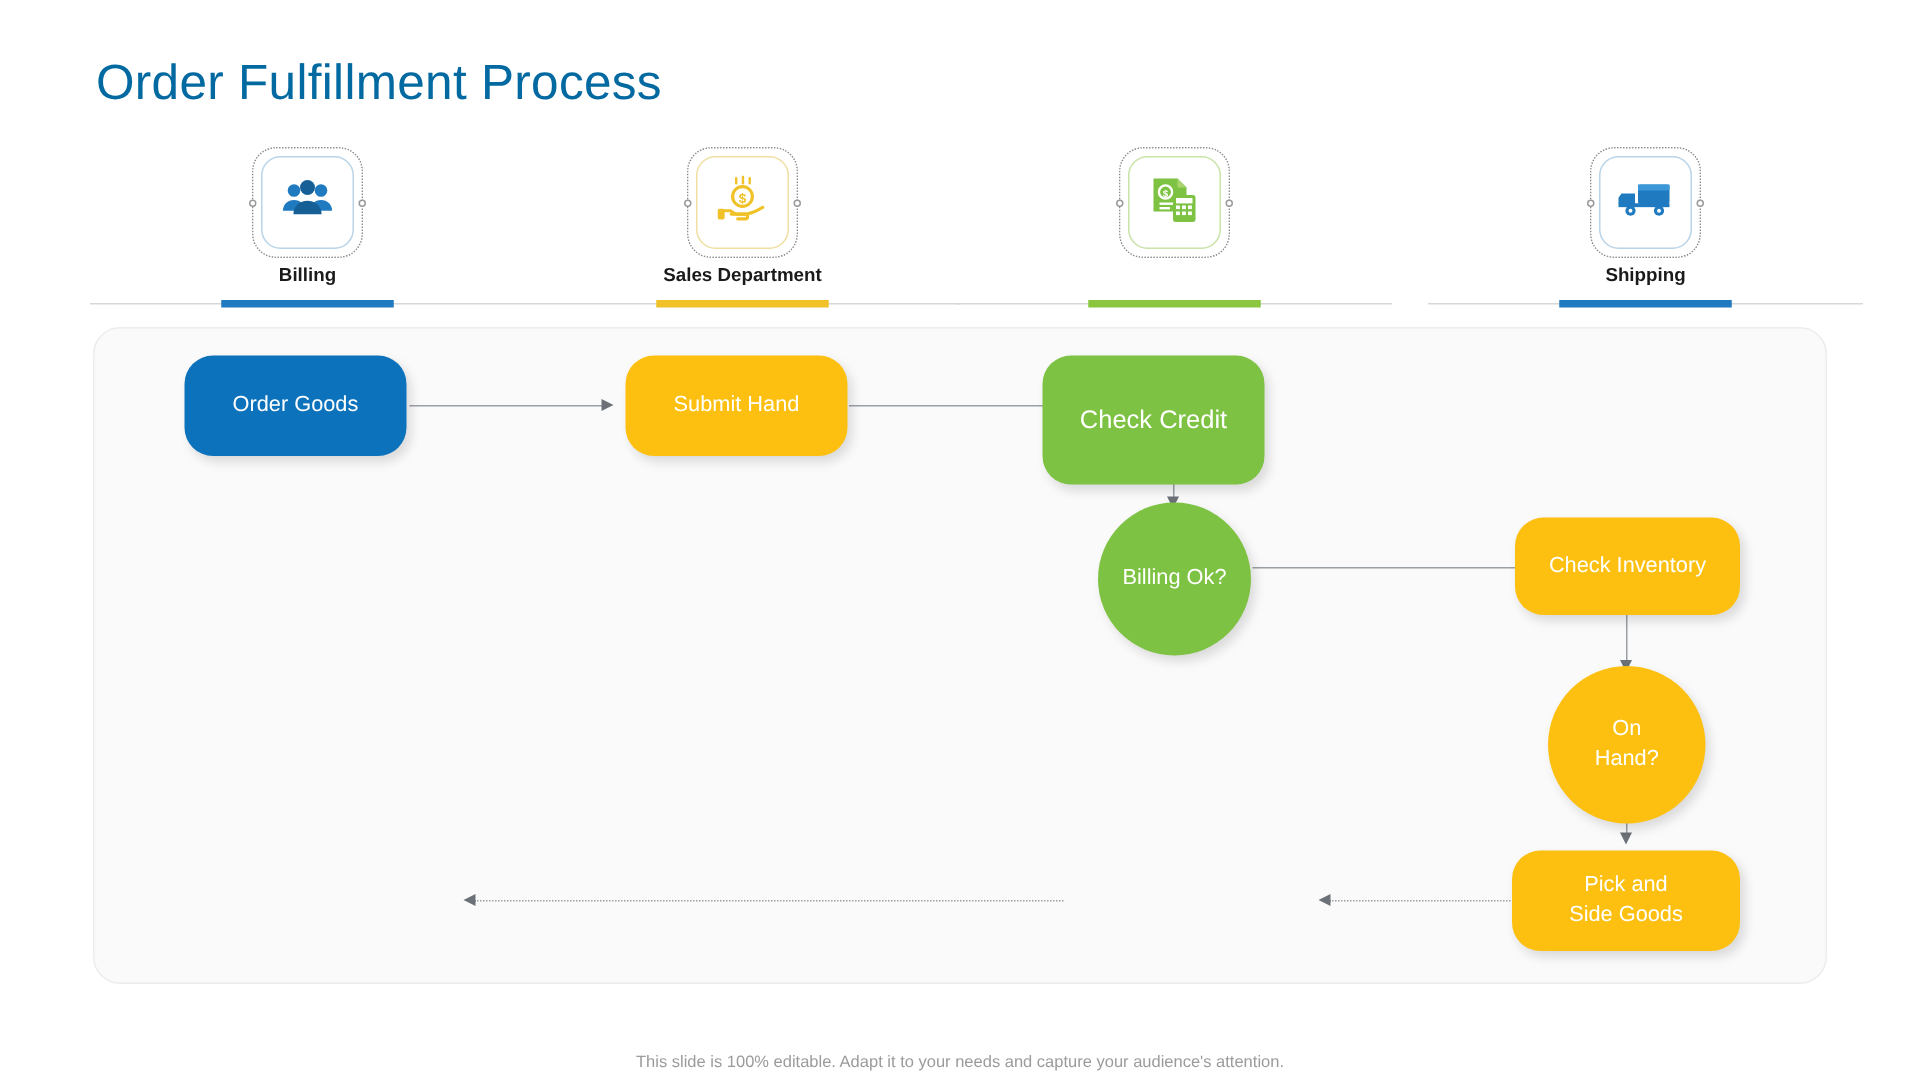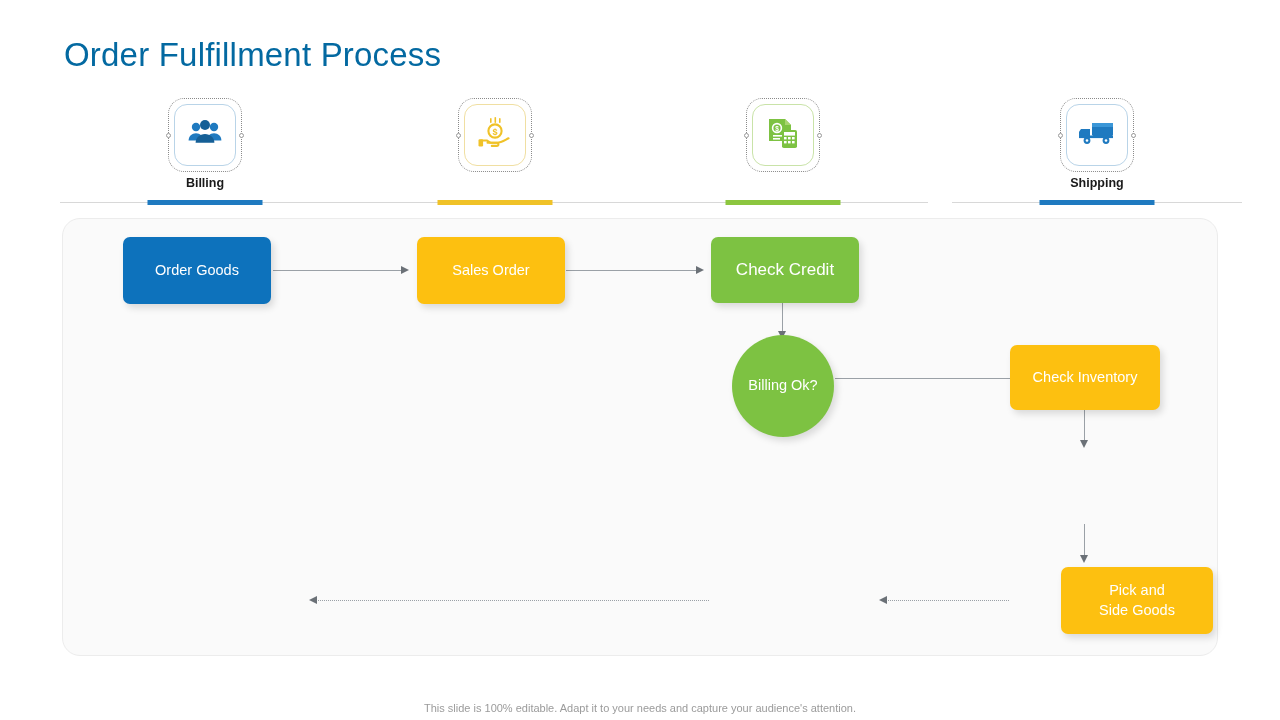--- a/index.html
+++ b/index.html
@@ -137,21 +137,21 @@
     align-items: center;
     justify-content: center;
     text-align: center;
     color: #ffffff;
     font-size: 14.5px;
     line-height: 1.33;
     box-shadow: 3px 4px 7px rgba(0,0,0,0.13);
     box-sizing: border-box;
     padding: 2px 6px;
   }
-  .node.rect { border-radius: 7px; }
+  .node.rect { border-radius: 19px; }
   .node.circle { border-radius: 50%; }
   .node.blue   { background: #0d72bc; }
   .node.amber  { background: #fdc010; }
   .node.green  { background: #7dc242; }
   .node.big    { font-size: 17px; }
 
   
   .conn {
     position: absolute;
   }
@@ -239,20 +239,21 @@
             <rect x="22" y="1" width="1.6" height="5" rx="0.8" fill="#f0c228"></rect>
             <circle cx="18" cy="14" r="6.6" fill="none" stroke="#f0c228" stroke-width="2.1"></circle>
             <text x="18" y="18" font-size="9" font-weight="bold" fill="#f0c228" text-anchor="middle" font-family="'Liberation Sans',sans-serif">$</text>
             <path d="M4 23.5h6l3.4 2.2h6.4a1.6 1.6 0 0 1 0 3.2h-5" fill="none" stroke="#f0c228" stroke-width="2.1" stroke-linecap="round"></path>
             <path d="M10.5 25.7h9c5 0 8-2.4 12-4.4" fill="none" stroke="#f0c228" stroke-width="2.1" stroke-linecap="round"></path>
             <rect x="1.5" y="22.2" width="4.6" height="7.2" rx="1.2" fill="#f0c228"></rect>
           </svg>
         </span>
       </div>
     </div>
+    <div class="lane-label">Sales Department</div>
     <div class="lane-rule"></div>
     <div class="lane-bar" style="background:#f0c228;"></div>
   </div>
 
   <div class="lane" style="left:578px;">
     <div class="lane-icon-wrap">
       <div class="lane-sel"></div>
       <div class="lane-icon-box" style="border-color:#c9e3a8;">
         <span>
           <svg width="34" height="32" viewBox="0 0 34 32" aria-hidden="true">
@@ -327,37 +328,43 @@
   <div class="arrow left" style="left:816px; top:376.5px;"></div>
 
   <div class="conn dotted-h" style="left:252px; top:381px; width:394px;"></div>
   <div class="arrow left" style="left:246px; top:376.5px;"></div>
 
   <div class="node rect blue" style="left:60px; top:18px; width:148px; height:67px;">
     <span>Order Goods</span>
   </div>
 
   <div class="node rect amber" style="left:354px; top:18px; width:148px; height:67px;">
-    <span>Sales Order</span>
-  </div>
-
-  <div class="node rect green big" style="left:648px; top:18px; width:148px; height:66px;">
+    <span>Submit Hand</span>
+  </div>
+
+  <div class="node rect green big" style="left:632px; top:18px; width:148px; height:86px;">
     <span>Check Credit</span>
   </div>
 
   <div class="node circle green" style="left:669px; top:116px; width:102px; height:102px;">
     <span>Billing Ok?</span>
   </div>
 
   <div class="node rect amber" style="left:947px; top:126px; width:150px; height:65px;">
     <span>Check Inventory</span>
   </div>
 
-
-  <div class="node rect amber" style="left:998px; top:348px; width:152px; height:67px;">
+  <div class="node circle amber" style="left:969px; top:225px; width:105px; height:105px;">
+    <span>
+      <span>On</span><br>
+      <span>Hand?</span>
+    </span>
+  </div>
+
+  <div class="node rect amber" style="left:945px; top:348px; width:152px; height:67px;">
     <span>
       <span>Pick and</span><br>
       <span>Side Goods</span>
     </span>
   </div>
 
 
 
 </div>
 

